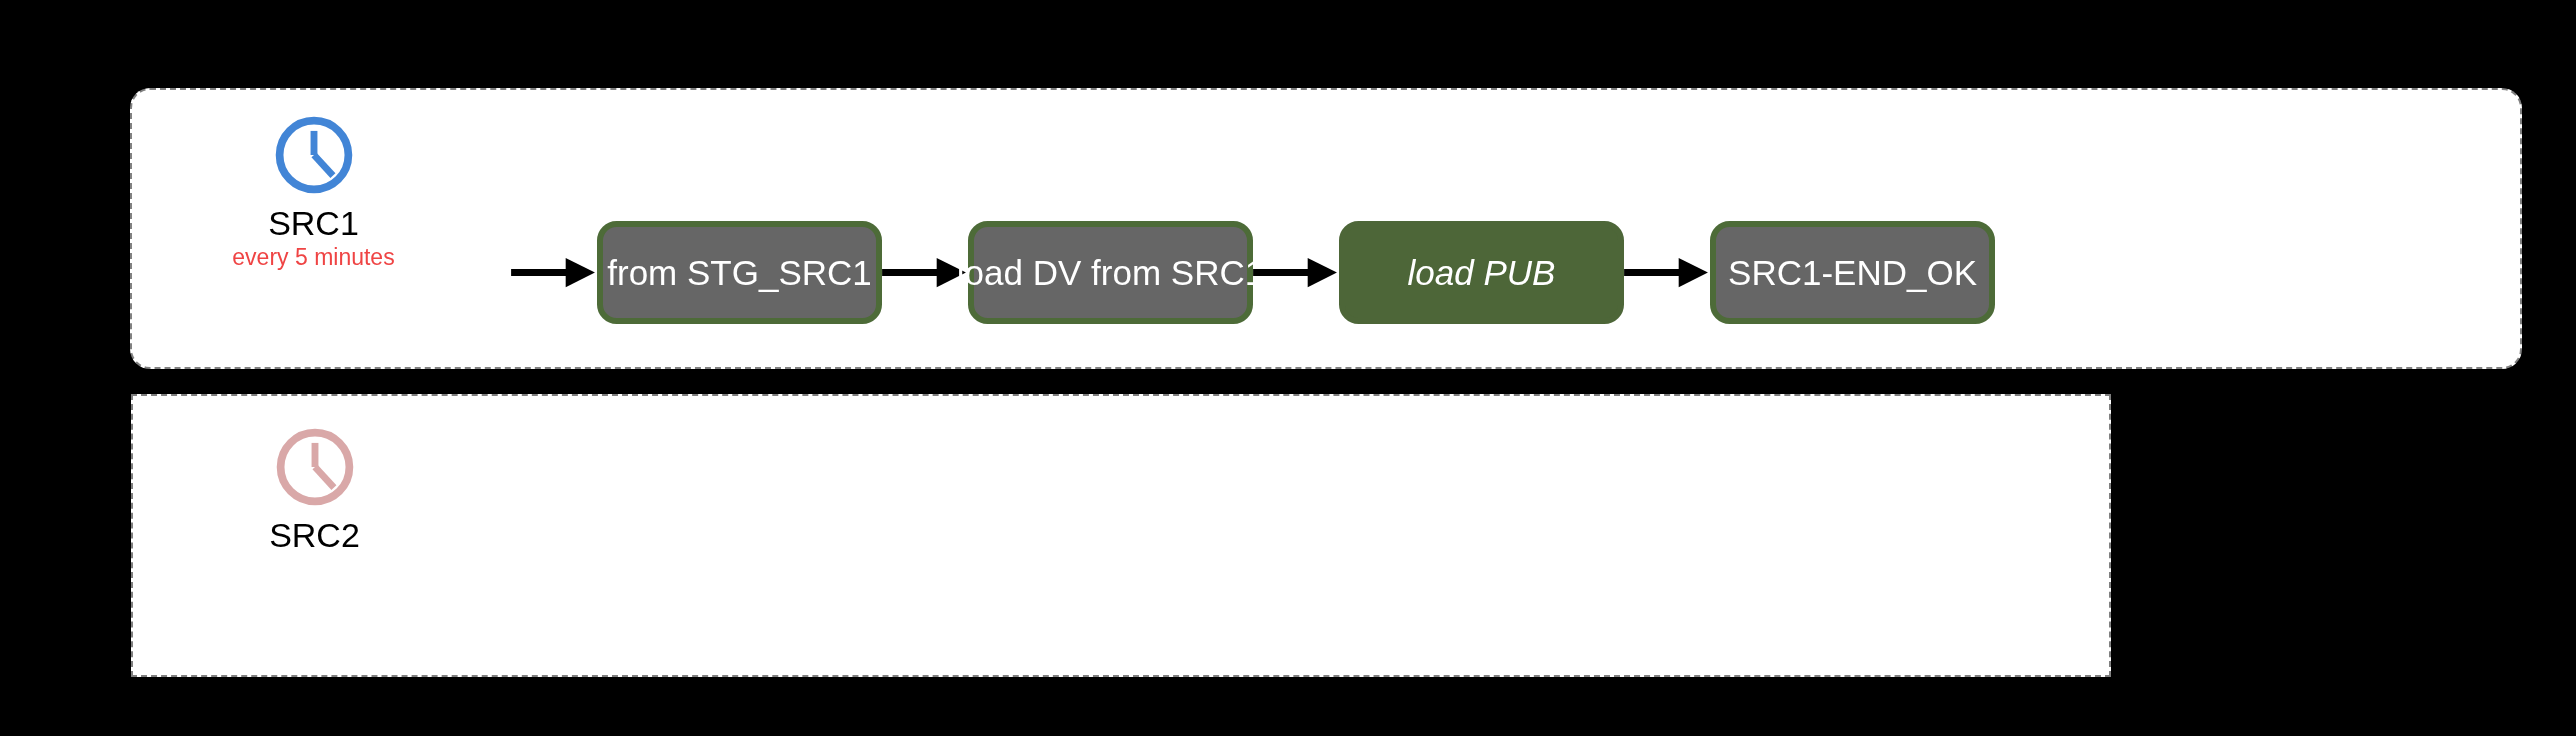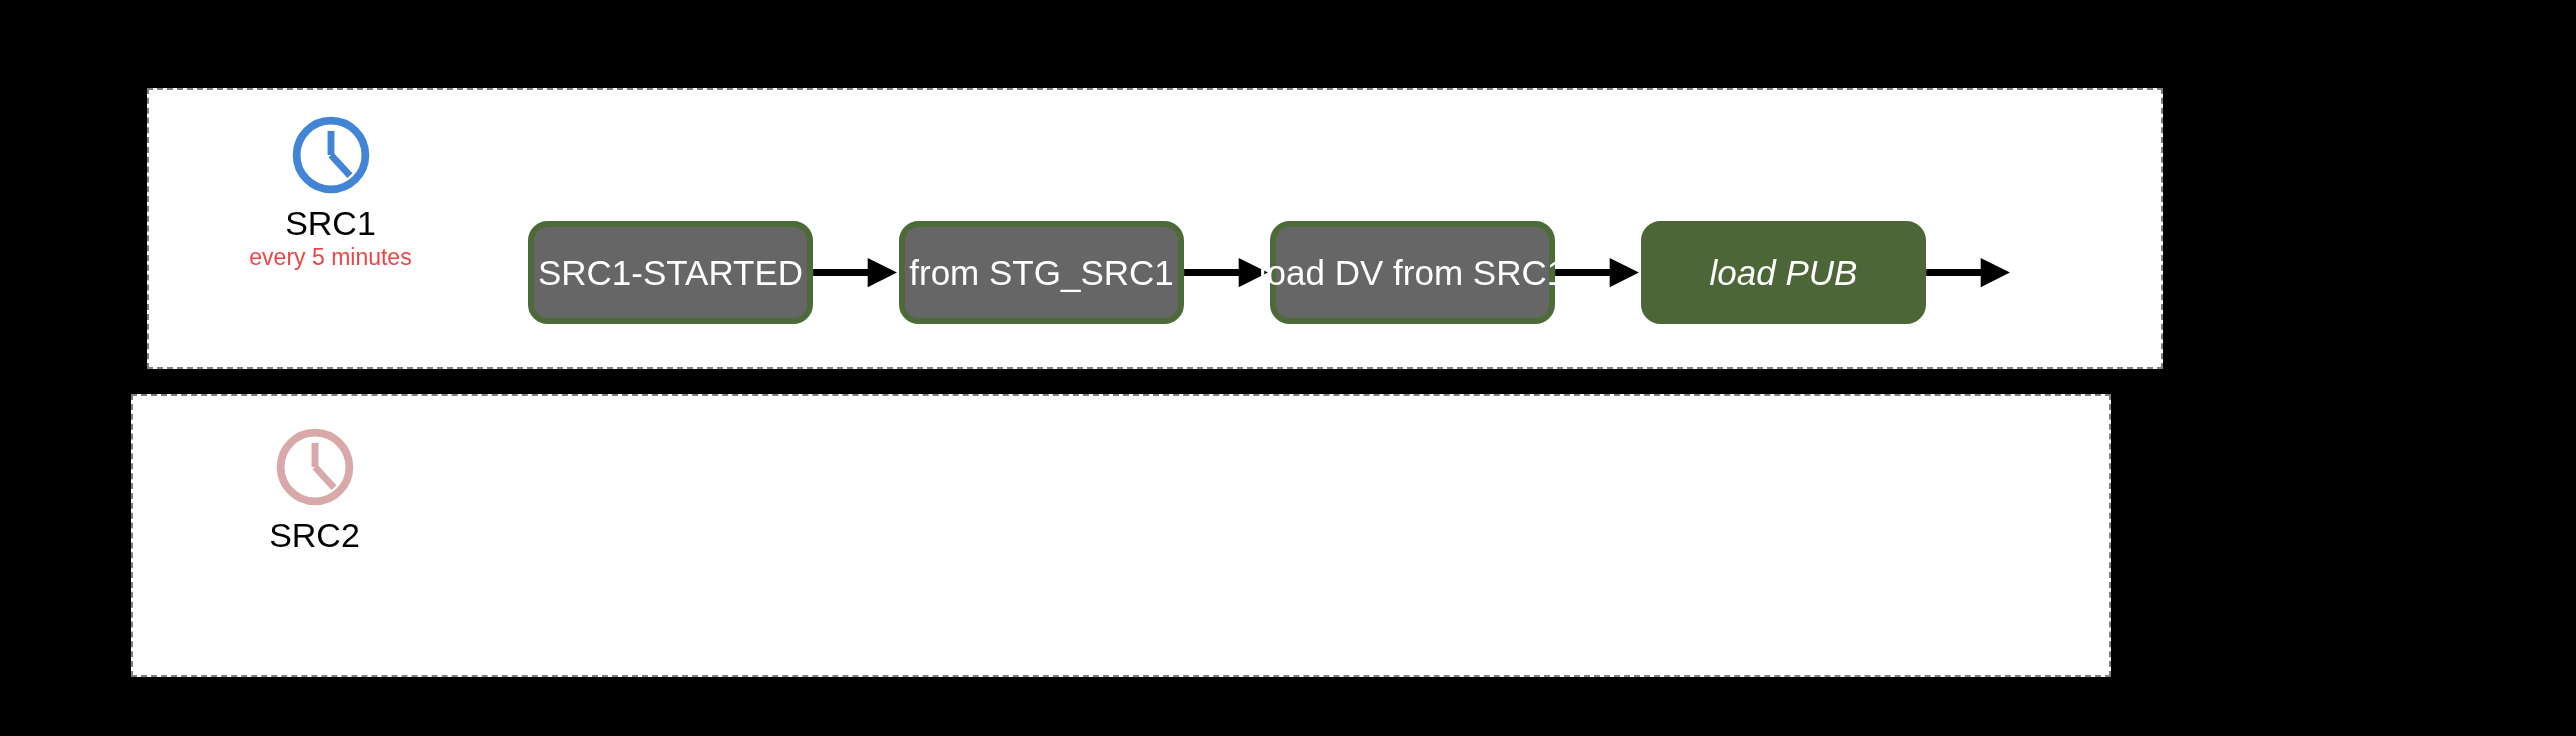--- a/index.html
+++ b/index.html
@@ -24,24 +24,25 @@
   }
 
   
   .panel {
     position: absolute;
     background: #ffffff;
     border: 2.9px dashed #808080;
     box-sizing: border-box;
   }
   .panel-src1 {
-    left: 147px;
+    left: 130px;
     top: 88px;
-    width: 2016px;
+    width: 2392px;
     height: 281px;
+    border-radius: 20px;
   }
   .panel-src2 {
     left: 131px;
     top: 394px;
     width: 1980px;
     height: 283px;
   }
 
   
   .schedule {
@@ -123,23 +124,20 @@
         <circle cx="50" cy="50" r="40" fill="none" stroke="#4285d6" stroke-width="9"></circle>
         <line x1="50" y1="50" x2="50" y2="22" stroke="#4285d6" stroke-width="8" stroke-linecap="butt"></line>
         <line x1="50" y1="50" x2="72" y2="74" stroke="#4285d6" stroke-width="8" stroke-linecap="butt"></line>
       </svg>
       <div class="schedule-name">SRC1</div>
       <div class="schedule-cadence">every 5 minutes</div>
     </div>
 
     <div class="chain chain-src1">
 
-      <div class="node gray" style="width:285px">
-        <span>SRC1-STARTED</span>
-      </div>
 
       <svg class="arrow" viewBox="0 0 88 40">
         <line x1="0" y1="20" x2="62" y2="20" stroke="#000000" stroke-width="7"></line>
         <polygon points="56,5 86,20 56,35" fill="#000000"></polygon>
       </svg>
 
       <div class="node gray" style="width:285px">
         <span>from STG_SRC1</span>
       </div>
 
@@ -159,20 +157,23 @@
 
       <div class="node green" style="width:285px">
         <span>load PUB</span>
       </div>
 
       <svg class="arrow" viewBox="0 0 88 40">
         <line x1="0" y1="20" x2="62" y2="20" stroke="#000000" stroke-width="7"></line>
         <polygon points="56,5 86,20 56,35" fill="#000000"></polygon>
       </svg>
 
+      <div class="node gray" style="width:285px">
+        <span>SRC1-END_OK</span>
+      </div>
 
     </div>
   </div>
 
   <div class="panel panel-src2">
 
     <div class="schedule schedule-src2">
       <svg class="clock-icon" viewBox="0 0 100 100">
         <circle cx="50" cy="50" r="40" fill="none" stroke="#d9a8a8" stroke-width="9"></circle>
         <line x1="50" y1="50" x2="50" y2="22" stroke="#d9a8a8" stroke-width="8" stroke-linecap="butt"></line>

